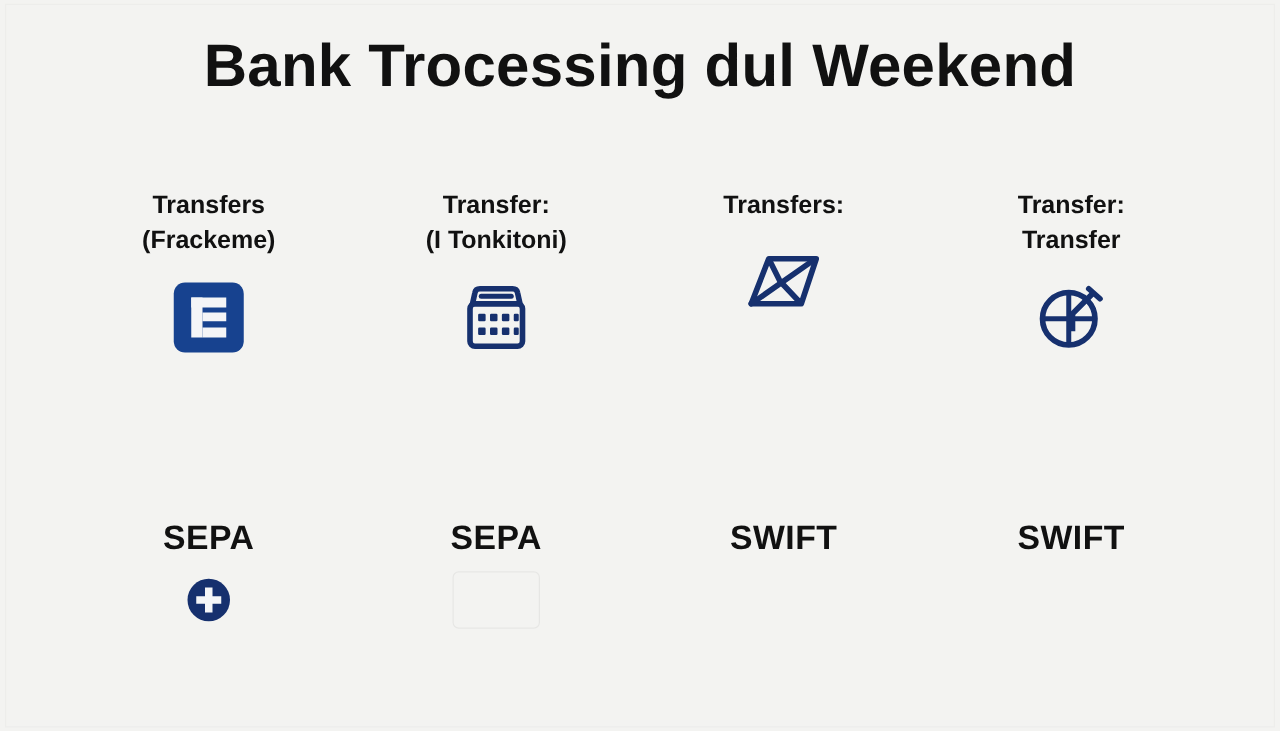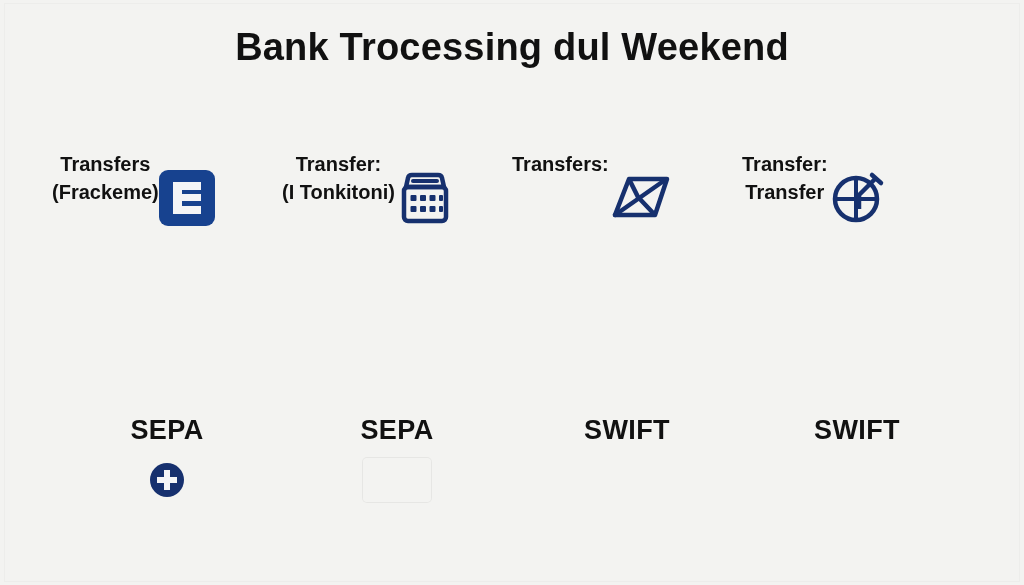--- a/index.html
+++ b/index.html
@@ -34,40 +34,41 @@
     pointer-events: none;
   }
 
   
   .title {
     position: absolute;
     left: 0;
     top: 26px;
     width: 1024px;
     text-align: center;
-    font-size: 38px;
+    font-size: 48px;
     font-weight: bold;
     letter-spacing: 0.2px;
     color: #111111;
     white-space: nowrap;
   }
 
   
   .columns {
     position: absolute;
     left: 52px;
     top: 150px;
     width: 920px;
     display: flex;
     flex-direction: row;
   }
   .column {
     width: 230px;
     display: flex;
-    flex-direction: row;
+    flex-direction: column;
+    align-items: center;
   }
 
   .col-heading {
     text-align: center;
     color: #111111;
     font-weight: bold;
     font-size: 20px;
     line-height: 28px;
     white-space: nowrap;
   }

